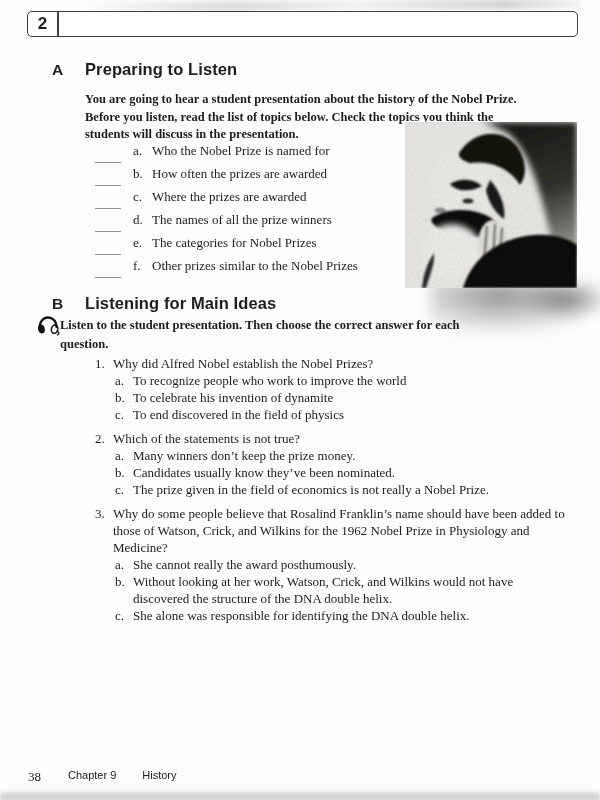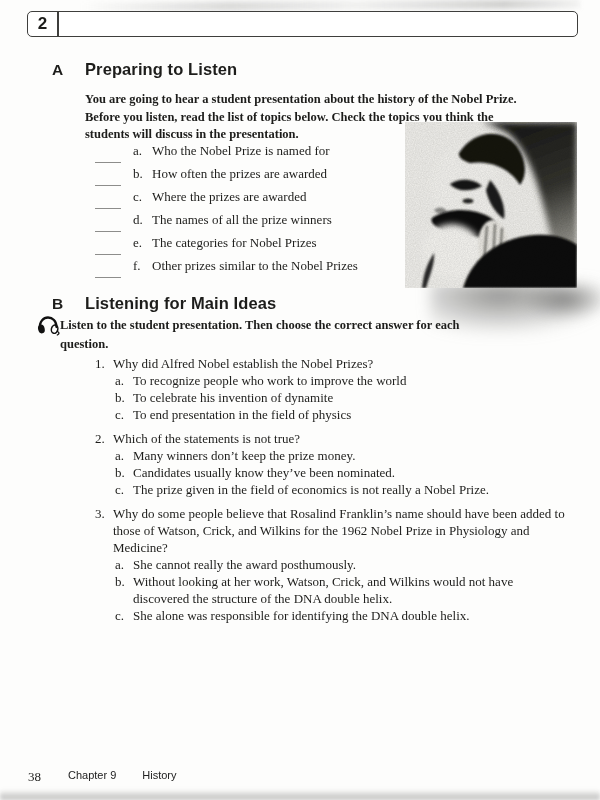--- a/index.html
+++ b/index.html
@@ -183,21 +183,21 @@
       <div class="opt">
         <span class="opt-letter">a.</span>
         <span class="opt-text">To recognize people who work to improve the world</span>
       </div>
       <div class="opt">
         <span class="opt-letter">b.</span>
         <span class="opt-text">To celebrate his invention of dynamite</span>
       </div>
       <div class="opt">
         <span class="opt-letter">c.</span>
-        <span class="opt-text">To end presentation in the field of physics</span>
+        <span class="opt-text">To end discovered in the field of physics</span>
       </div>
     </div>
 
     <div class="question">
       <div class="q-line">
         <span class="q-num">2.</span>
         <span class="q-text">Which of the statements is not true?</span>
       </div>
       <div class="opt">
         <span class="opt-letter">a.</span>

